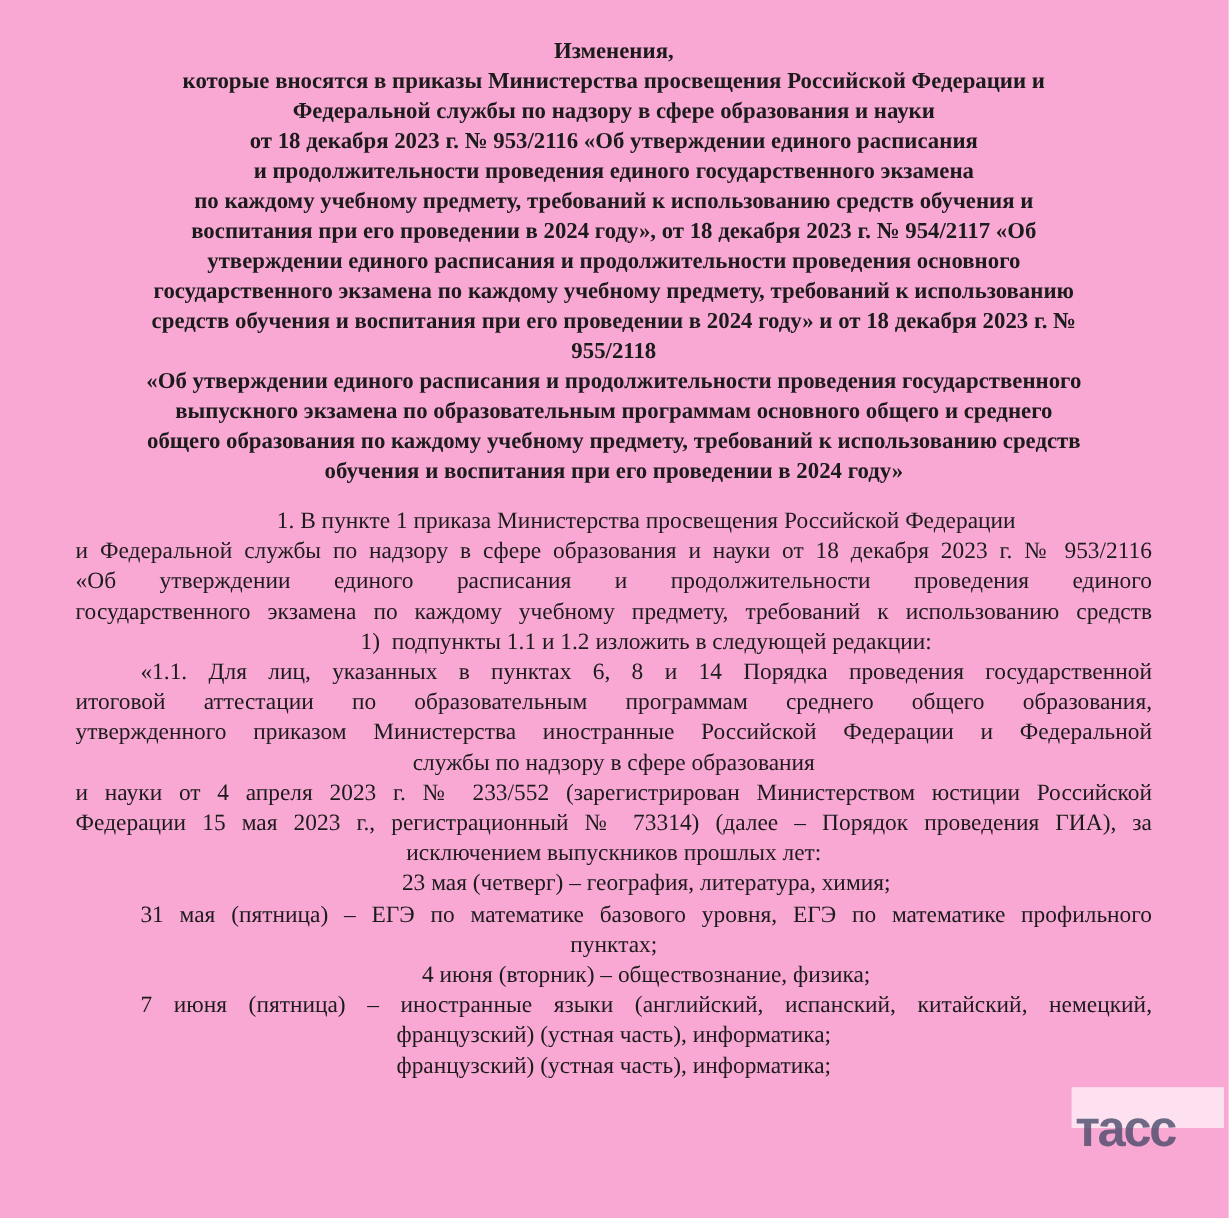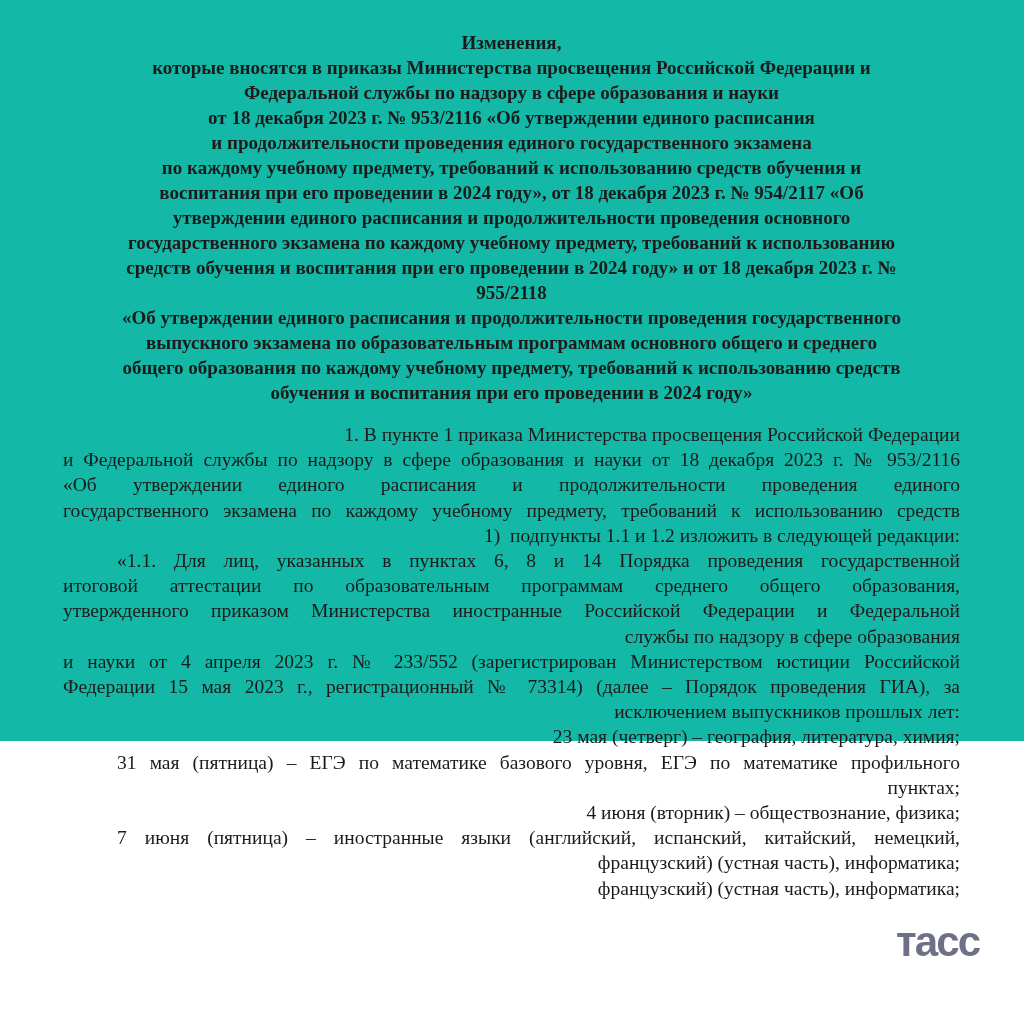--- a/index.html
+++ b/index.html
@@ -10,43 +10,43 @@
   body {
     width: 1024px;
     height: 1015px;
     overflow: hidden;
     font-family: "Liberation Serif", serif;
     color: #1b1b1b;
   }
   .page {
     position: relative;
     width: 1024px;
-    height: 741px;
-    background: #14b8a6;
+    height: 1015px;
+    background: #f9a8d4;
   }
   
   .title-block {
     padding: 30px 64px 0 63px;
     font-weight: bold;
     font-size: 19px;
     line-height: 25px;
     text-align: center;
   }
   .title-line {
     white-space: nowrap;
   }
   
   .body-block {
     margin-top: 17px;
     padding: 0 64px 0 63px;
     font-size: 19.5px;
     line-height: 25.2px;
   }
   .body-line {
-    text-align: right;
+    text-align: center;
   }
   .body-line.indent {
     padding-left: 54px;
   }
   .body-line.justify {
     text-align: justify;
     text-align-last: justify;
   }
   
   .wm-veil {

